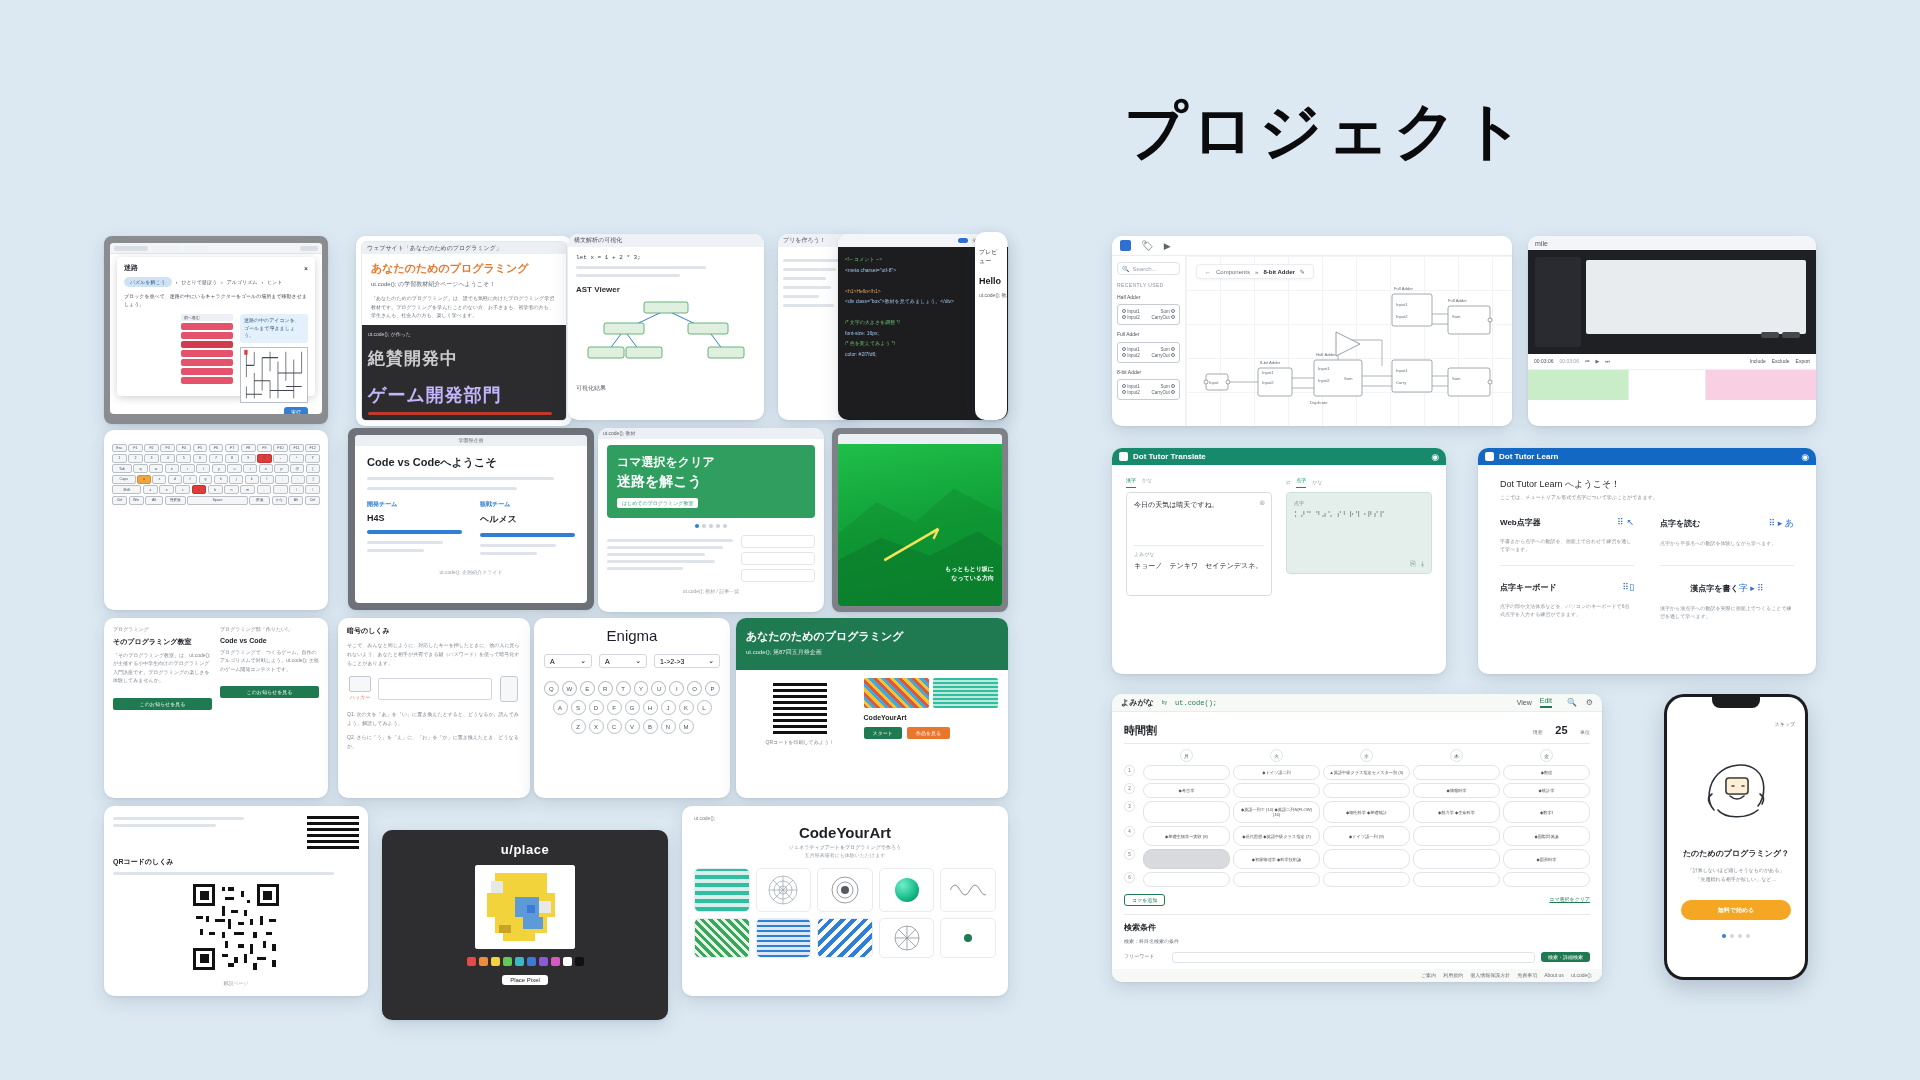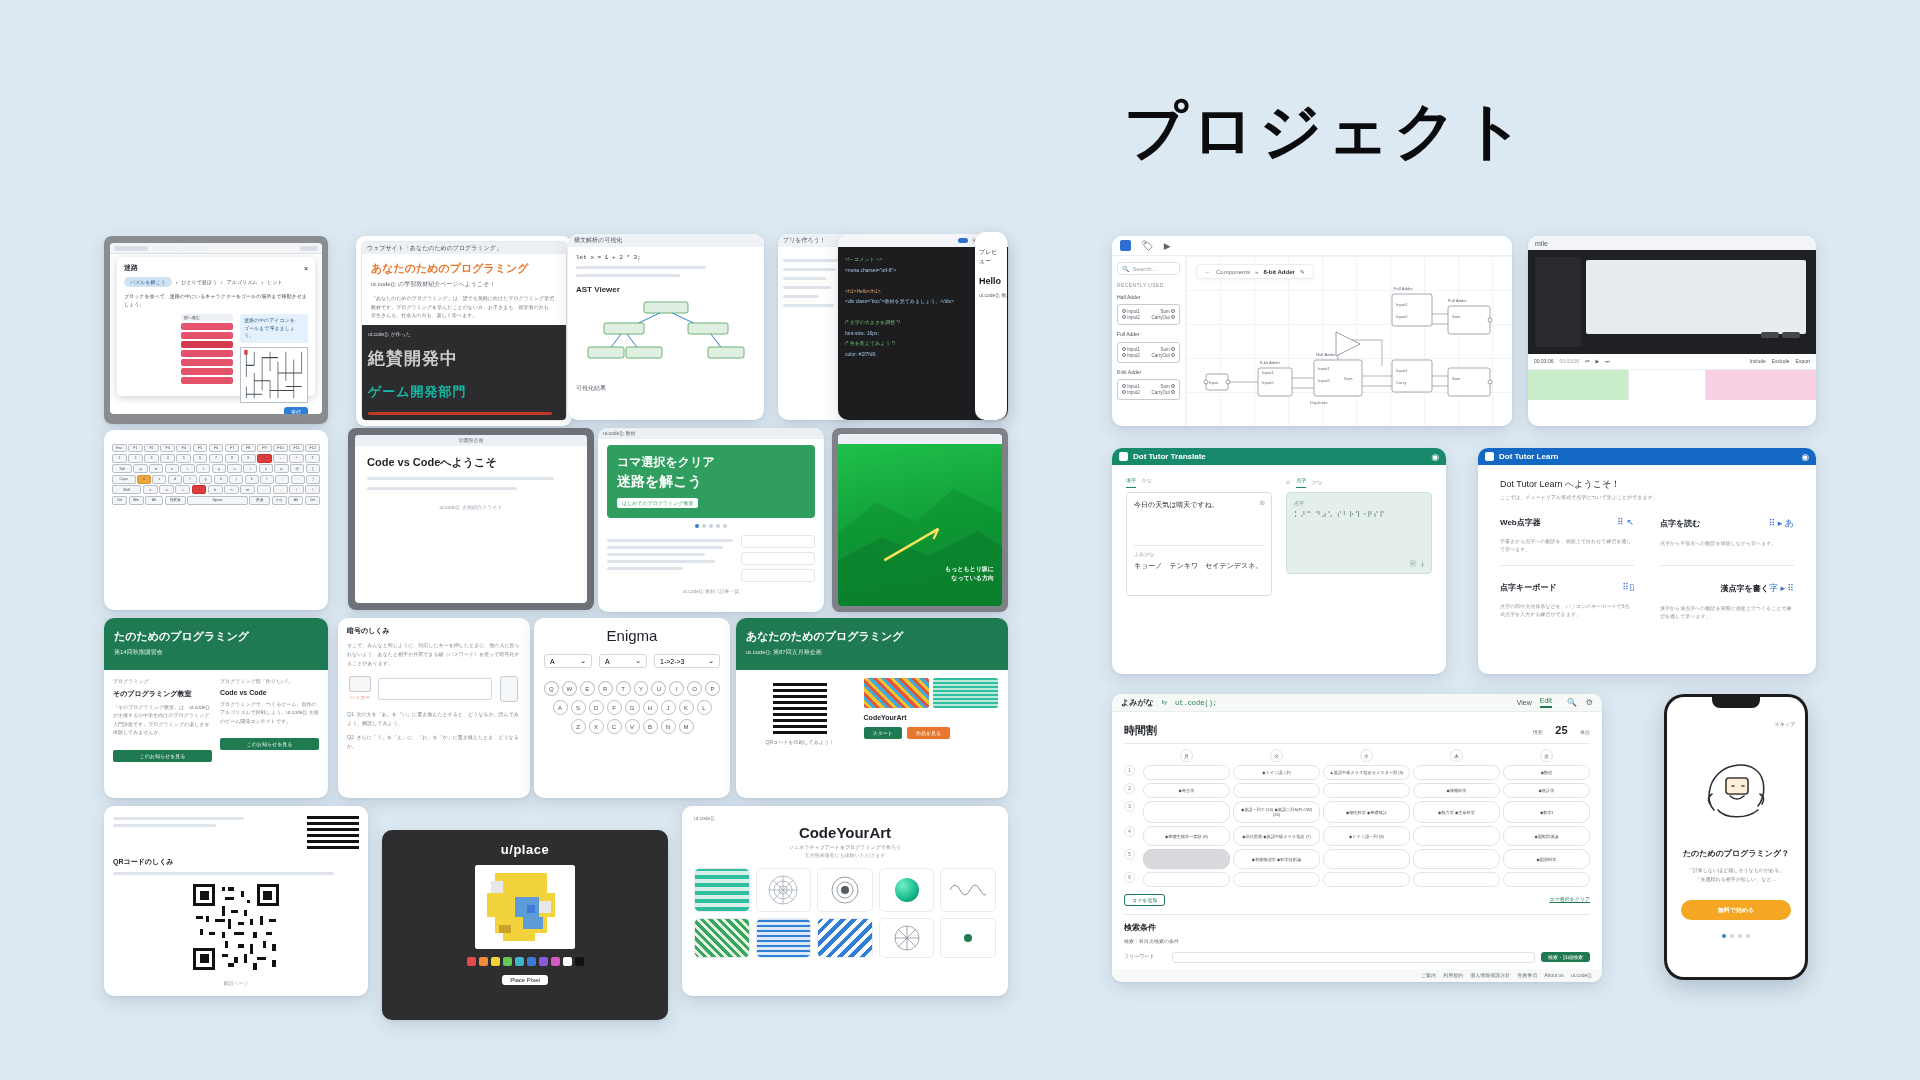--- a/index.html
+++ b/index.html
@@ -222,21 +222,21 @@
       <div class="wbar">
         <div class="t6" style="color:#4c535c">ウェブサイト「あなたのためのプログラミング」</div>
       </div>
       <div style="padding:7px 9px 5px">
         <div class="t11" style="color:#e8762d;font-weight:700">あなたのためのプログラミング</div>
         <div class="t6" style="color:#5d646d;margin:4px 0 5px">ut.code(); の学習教材紹介ページへようこそ！</div>
         <div class="t" style="color:#6a717a;line-height:1.7;white-space:normal">「あなたのためのプログラミング」は、誰でも気軽に向けたプログラミング学習教材です。プログラミングを学んだことのない方、お子さまも、初学者の方も、学生さんも、社会人の方も、楽しく学べます。</div>
       </div>
       <div class="hero">
         <div class="hero-jp" style="top:22px;font-size:17px;opacity:.85">絶賛開発中</div>
-        <div class="hero-jp" style="top:58px;font-size:13px;color:#14b8a6">ゲーム開発部門</div>
+        <div class="hero-jp" style="top:58px;font-size:18px;color:#c4b5fd">ゲーム開発部門</div>
         <div style="position:absolute;left:6px;top:6px;color:#cfd2d6;font-size:5px">ut.code(); が作った</div>
         <div style="position:absolute;left:6px;bottom:6px;height:3px;width:90%;background:#c0392b;border-radius:2px"></div>
       </div>
     </div>
   </div>
 
   <div class="card" id="c-ast">
     <div style="height:13px;background:#eef1f5;display:flex;align-items:center;padding:0 6px">
       <span class="t6" style="color:#4c535c">構文解析の可視化</span>
     </div>
@@ -397,20 +397,36 @@
 
   <div class="card" id="c-codevs">
     <div style="background:#fff;border-radius:4px;height:100%;overflow:hidden">
       <div style="height:11px;background:#eceff3;display:flex;align-items:center;justify-content:center">
         <span class="t" style="color:#6a717a">学園祭企画</span>
       </div>
       <div style="padding:9px 12px">
         <div class="t11" style="font-weight:700;color:#1d2127">Code vs Codeへようこそ</div>
         <div class="row-line" style="width:90%;margin:7px 0"></div>
         <div class="row-line" style="width:72%;margin:7px 0"></div>
+        <div style="display:flex;gap:18px;margin-top:10px">
+          <div style="flex:1">
+            <div class="t6" style="color:#2f7fd6;font-weight:700">開発チーム</div>
+            <div class="t9" style="font-weight:700;color:#1d2127;margin-top:4px">H4S</div>
+            <div style="height:4px;background:#2f7fd6;border-radius:2px;margin-top:7px"></div>
+            <div class="row-line" style="margin-top:7px;width:80%"></div>
+            <div class="row-line" style="margin-top:5px;width:60%"></div>
+          </div>
+          <div style="flex:1">
+            <div class="t6" style="color:#2f7fd6;font-weight:700">観戦チーム</div>
+            <div class="t9" style="font-weight:700;color:#1d2127;margin-top:4px">ヘルメス</div>
+            <div style="height:4px;background:#2f7fd6;border-radius:2px;margin-top:7px"></div>
+            <div class="row-line" style="margin-top:7px;width:80%"></div>
+            <div class="row-line" style="margin-top:5px;width:60%"></div>
+          </div>
+        </div>
         <div class="t" style="color:#9aa2ac;text-align:center;margin-top:14px">ut.code(); 企画紹介スライド</div>
       </div>
     </div>
   </div>
 
   <div class="card" id="c-maze2">
     <div style="height:11px;background:#eceff3;display:flex;align-items:center;padding:0 5px">
       <span class="t" style="color:#5d646d">ut.code(); 教材</span>
     </div>
     <div style="padding:6px 9px">
@@ -459,24 +475,20 @@
         </svg>
         <div style="position:absolute;right:8px;bottom:22px;color:#fff;font-size:6px;font-weight:700;text-align:right;line-height:1.6">
           <div>もっともとり坂に</div>
           <div>なっている方向</div>
         </div>
       </div>
     </div>
   </div>
 
   <div class="card" id="c-g1">
-    <div class="greenhead" style="padding:11px 10px 13px">
-      <div style="font-size:11px;font-weight:700">たのためのプログラミング</div>
-      <div class="t6" style="opacity:.85;margin-top:4px">第14回秋期講習会</div>
-    </div>
     <div style="display:flex;gap:8px;padding:8px 9px">
       <div style="flex:1">
         <div class="t" style="color:#7c838c">プログラミング</div>
         <div class="t7" style="font-weight:700;color:#22262c;margin:3px 0 4px">そのプログラミング教室</div>
         <div class="t" style="color:#7c838c;white-space:normal;line-height:1.7">「そのプログラミング教室」は、ut.code(); が主催する小中学生向けのプログラミング入門講座です。プログラミングの楽しさを体験してみませんか。</div>
         <div style="background:#1f7a52;color:#fff;font-size:5px;border-radius:2px;text-align:center;padding:3px 0;margin-top:13px">このお知らせを見る</div>
       </div>
       <div style="flex:1">
         <div class="t" style="color:#7c838c">プログラミング部「作りたい!」</div>
         <div class="t7" style="font-weight:700;color:#22262c;margin:3px 0 4px">Code vs Code</div>
@@ -971,21 +983,21 @@
           <div class="t" style="color:#8b929b;margin-top:9px;white-space:normal;line-height:1.7">点字から平仮名への翻訳を体験しながら学べます。</div>
         </div>
         <div style="padding-top:16px">
           <div style="display:flex;justify-content:space-between;align-items:center">
             <span class="t8" style="font-weight:700;color:#22262c">点字キーボード</span>
             <span style="color:#2f6fd0;font-size:9px">⠿▯</span>
           </div>
           <div class="t" style="color:#8b929b;margin-top:9px;white-space:normal;line-height:1.7">点字の部や文法体系などを、パソコンのキーボードで6点式点字を入力する練習ができます。</div>
         </div>
         <div style="padding-top:16px">
-          <div style="display:flex;justify-content:flex-end;align-items:center">
+          <div style="display:flex;justify-content:center;align-items:center">
             <span class="t8" style="font-weight:700;color:#22262c">漢点字を書く</span>
             <span style="color:#2f6fd0;font-size:9px">字 ▸ ⠿</span>
           </div>
           <div class="t" style="color:#8b929b;margin-top:9px;white-space:normal;line-height:1.7">漢字から漢点字への翻訳を実際に画面上でつくることで練習を通して学べます。</div>
         </div>
       </div>
     </div>
   </div>
 
   <div class="card" id="c-tt">

